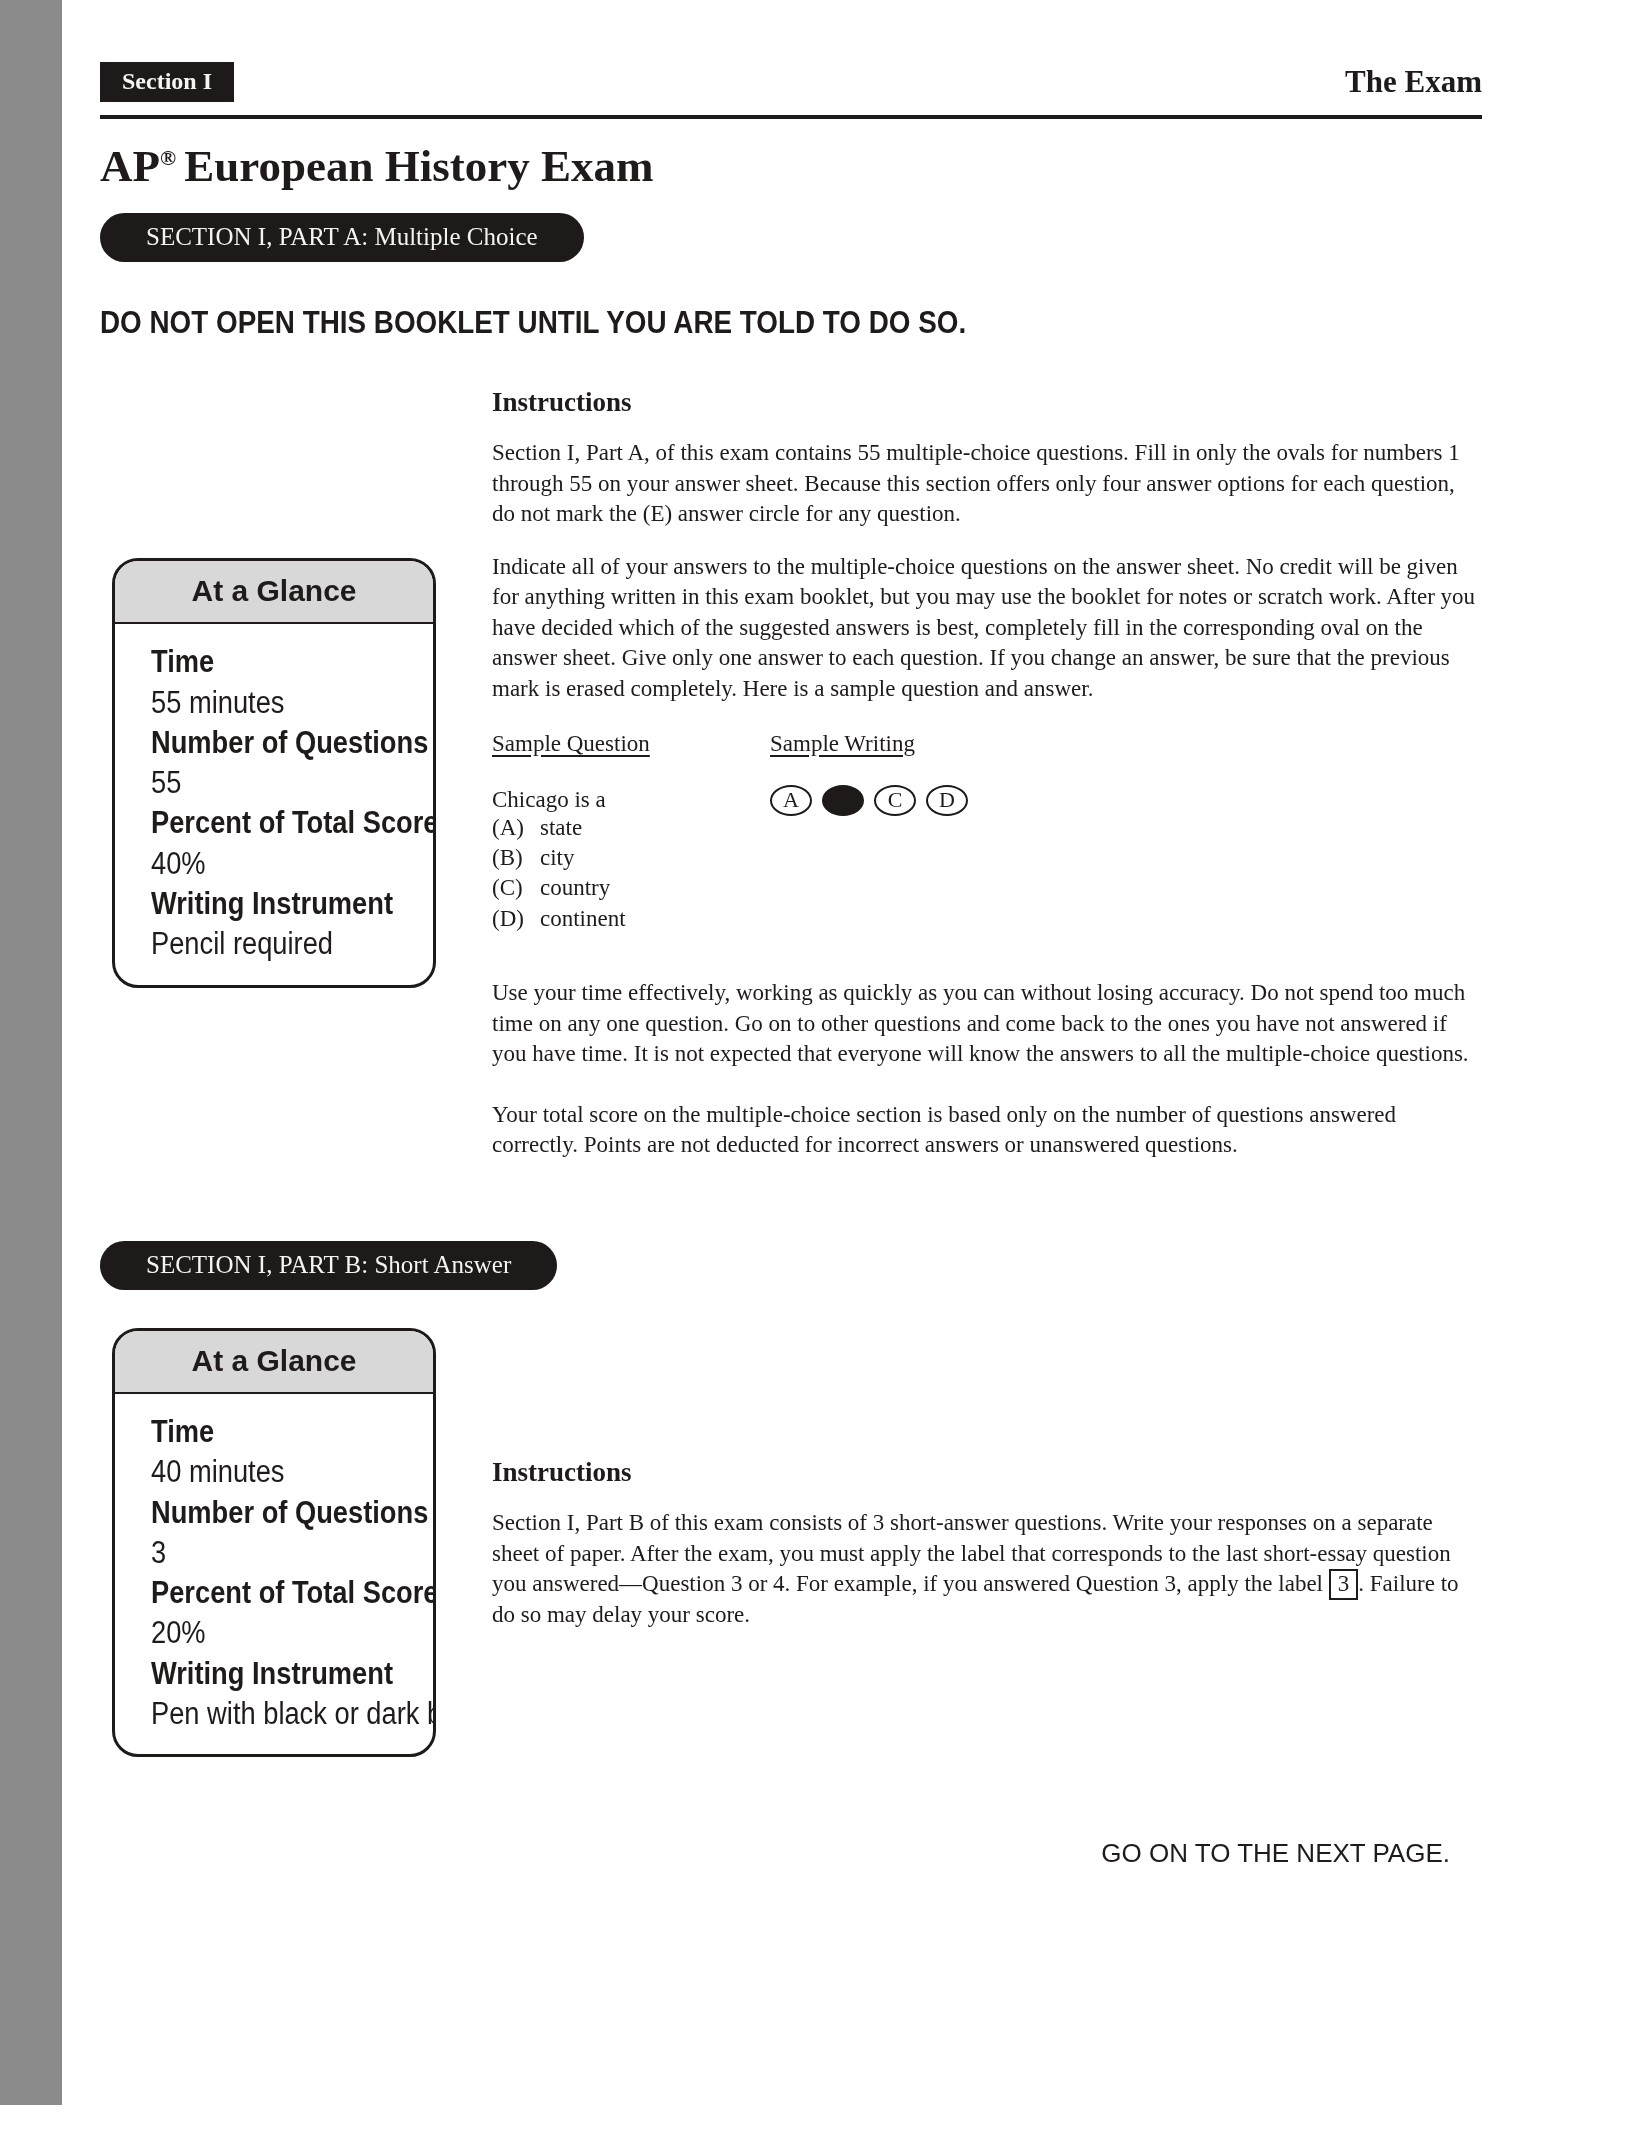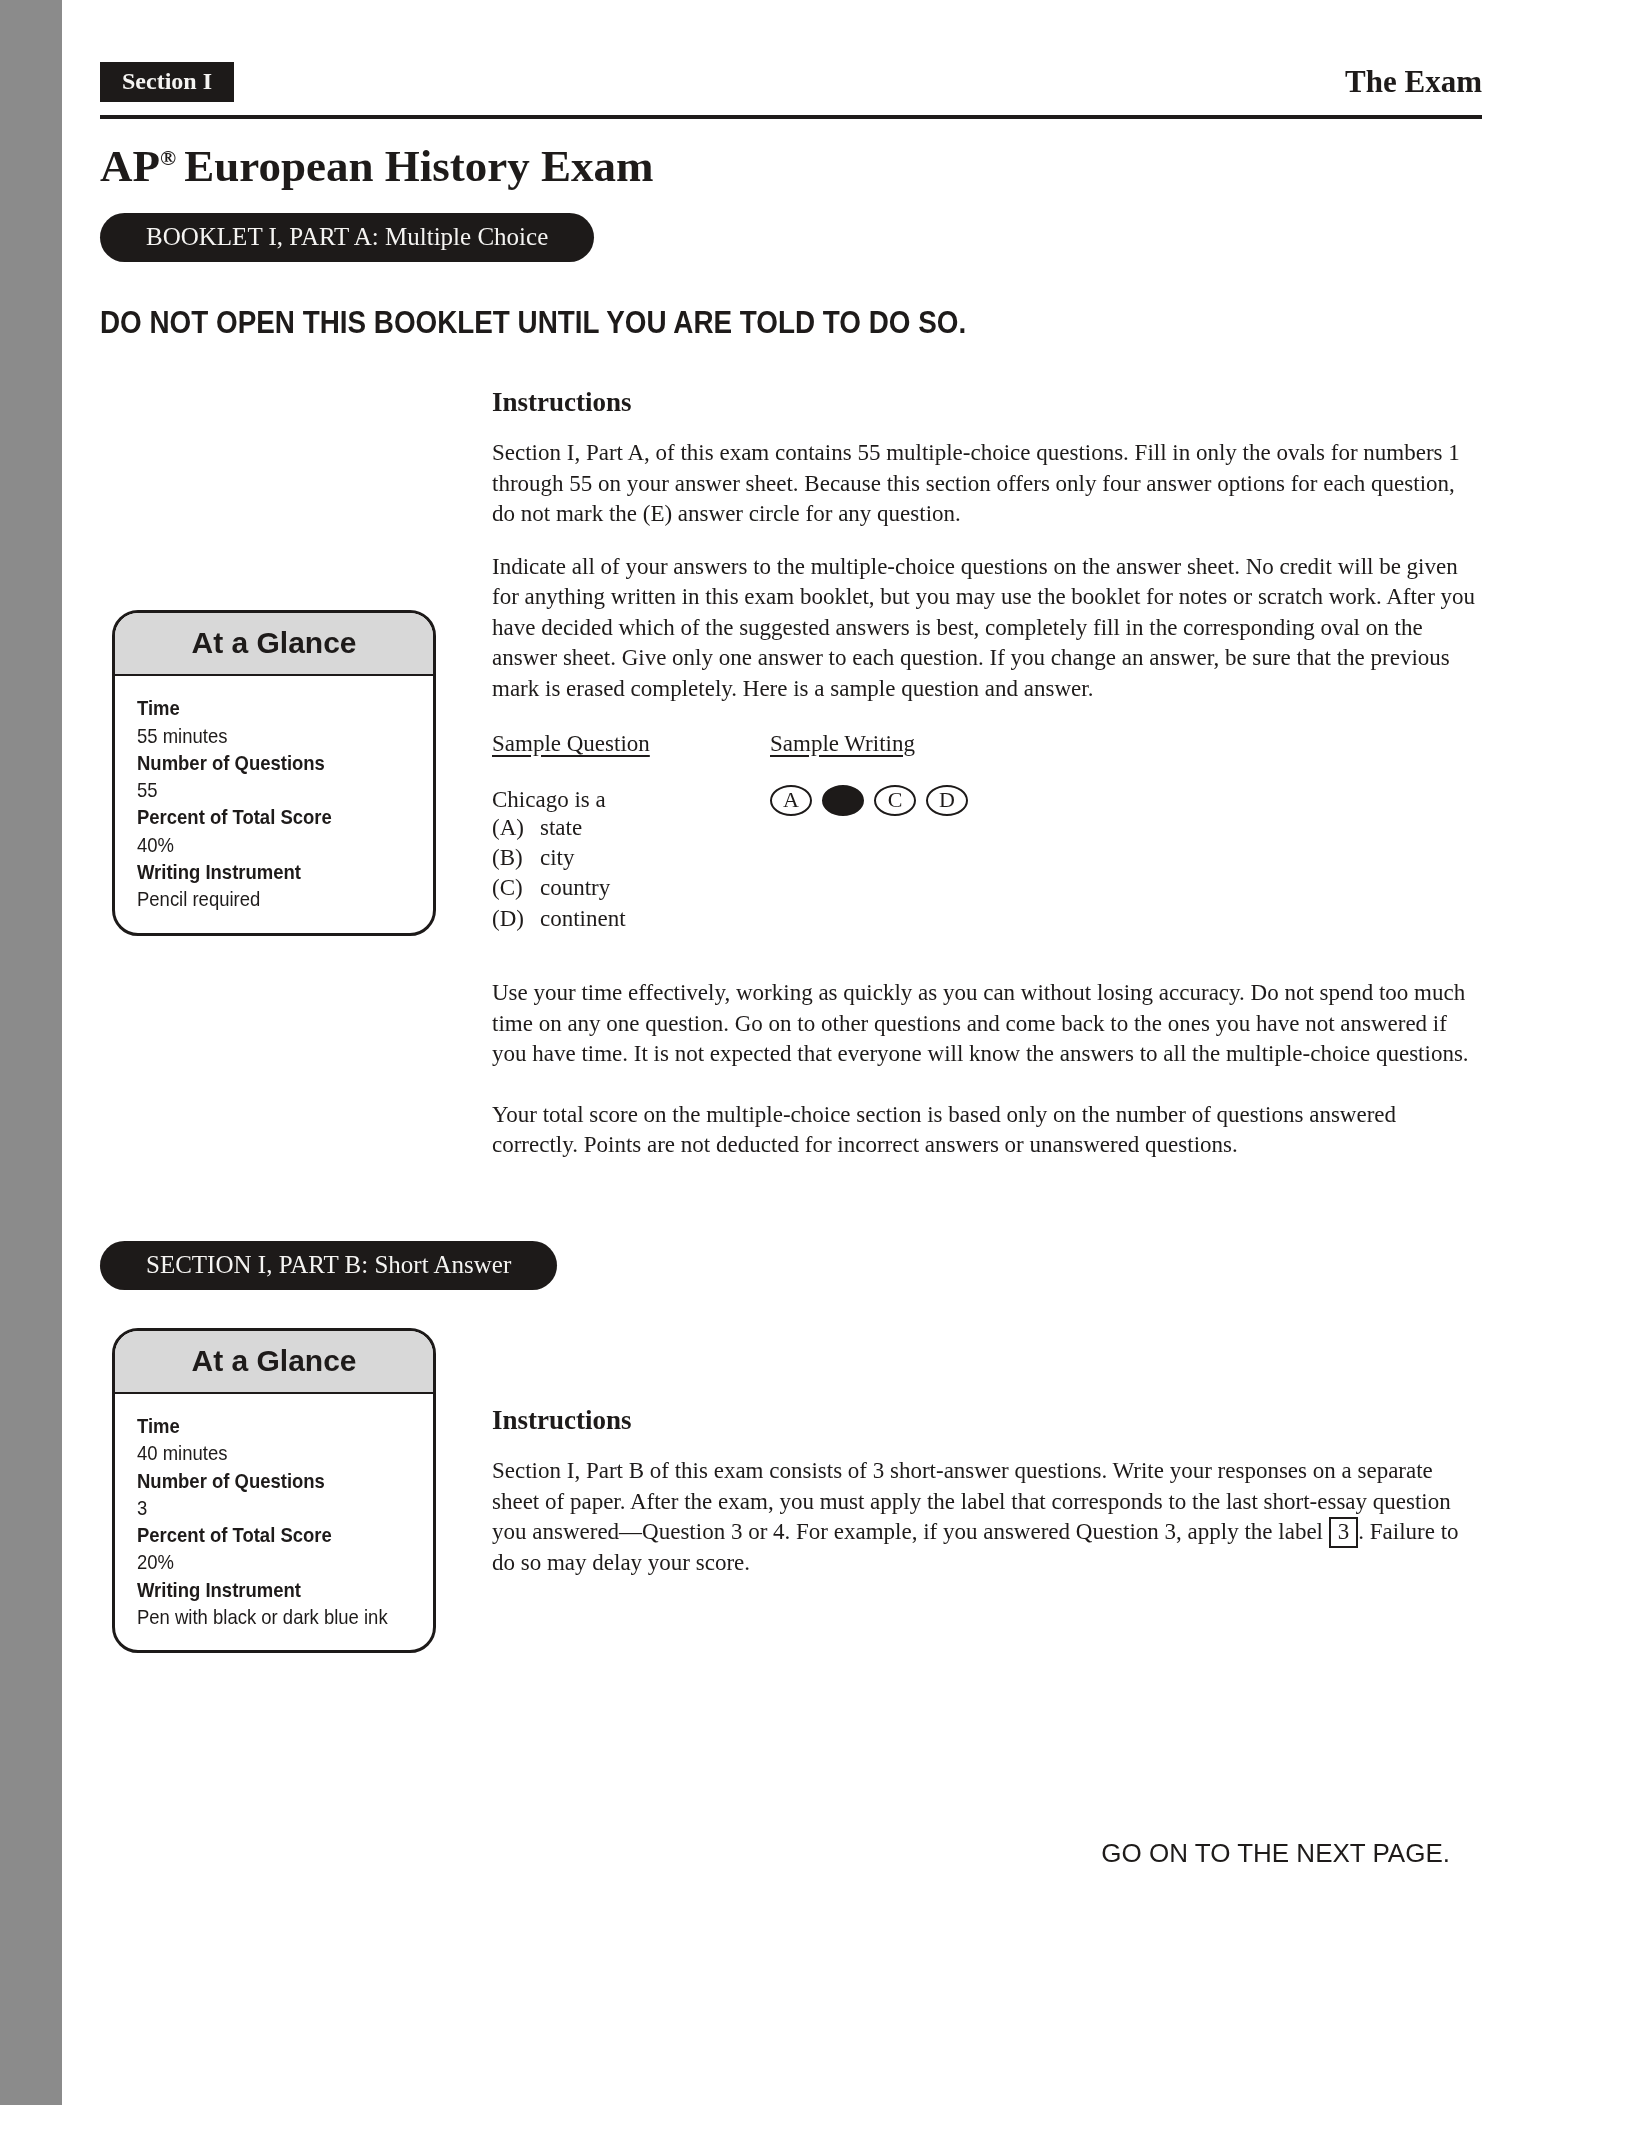--- a/index.html
+++ b/index.html
@@ -31,21 +31,21 @@
   
   .row{display:flex;margin-top:44px;align-items:center;}
   .col-left{width:392px;flex:0 0 392px;}
   .col-right{flex:1;max-width:990px;}
 
   
   .glance{width:318px;margin-left:12px;border:3px solid #1d1a19;border-radius:26px;
           overflow:hidden;font-family:"Liberation Sans",sans-serif;}
   .glance-header{background:#d8d8d8;text-align:center;font-weight:bold;font-size:30px;
                  padding:13px 0 14px 0;border-bottom:2px solid #1d1a19;}
-  .glance-body{padding:18px 8px 20px 22px;font-size:21px;line-height:1.3;}
+  .glance-body{padding:18px 8px 20px 36px;font-size:31px;line-height:1.3;}
   .glance-body span{display:block;white-space:nowrap;transform:scaleX(0.88);transform-origin:left center;}
   .glance-label{font-weight:bold;}
 
   
   .instr-title{font-weight:bold;font-size:27px;line-height:1;margin:4px 0 0 0;}
   .para{font-size:23px;line-height:1.33;margin-top:22px;}
 
   
   .sample{display:flex;margin-top:26px;font-size:23px;}
   .sample-q{width:278px;flex:0 0 278px;}
@@ -82,21 +82,21 @@
     <div class="header">
       <div class="section-badge">Section I</div>
       <div class="header-right">The Exam</div>
     </div>
 
     <div class="page-title">
       <span>AP</span><span class="reg">®</span><span class="title-rest">European History Exam</span>
     </div>
 
     <div>
-      <div class="pill">BOOKLET I, PART A: Multiple Choice</div>
+      <div class="pill">SECTION I, PART A: Multiple Choice</div>
     </div>
 
     <div class="do-not-open">DO NOT OPEN THIS BOOKLET UNTIL YOU ARE TOLD TO DO SO.</div>
 
     <div class="row">
       <div class="col-left">
         <div class="glance">
           <div class="glance-header">At a Glance</div>
           <div class="glance-body">
             <span class="glance-label">Time</span>

